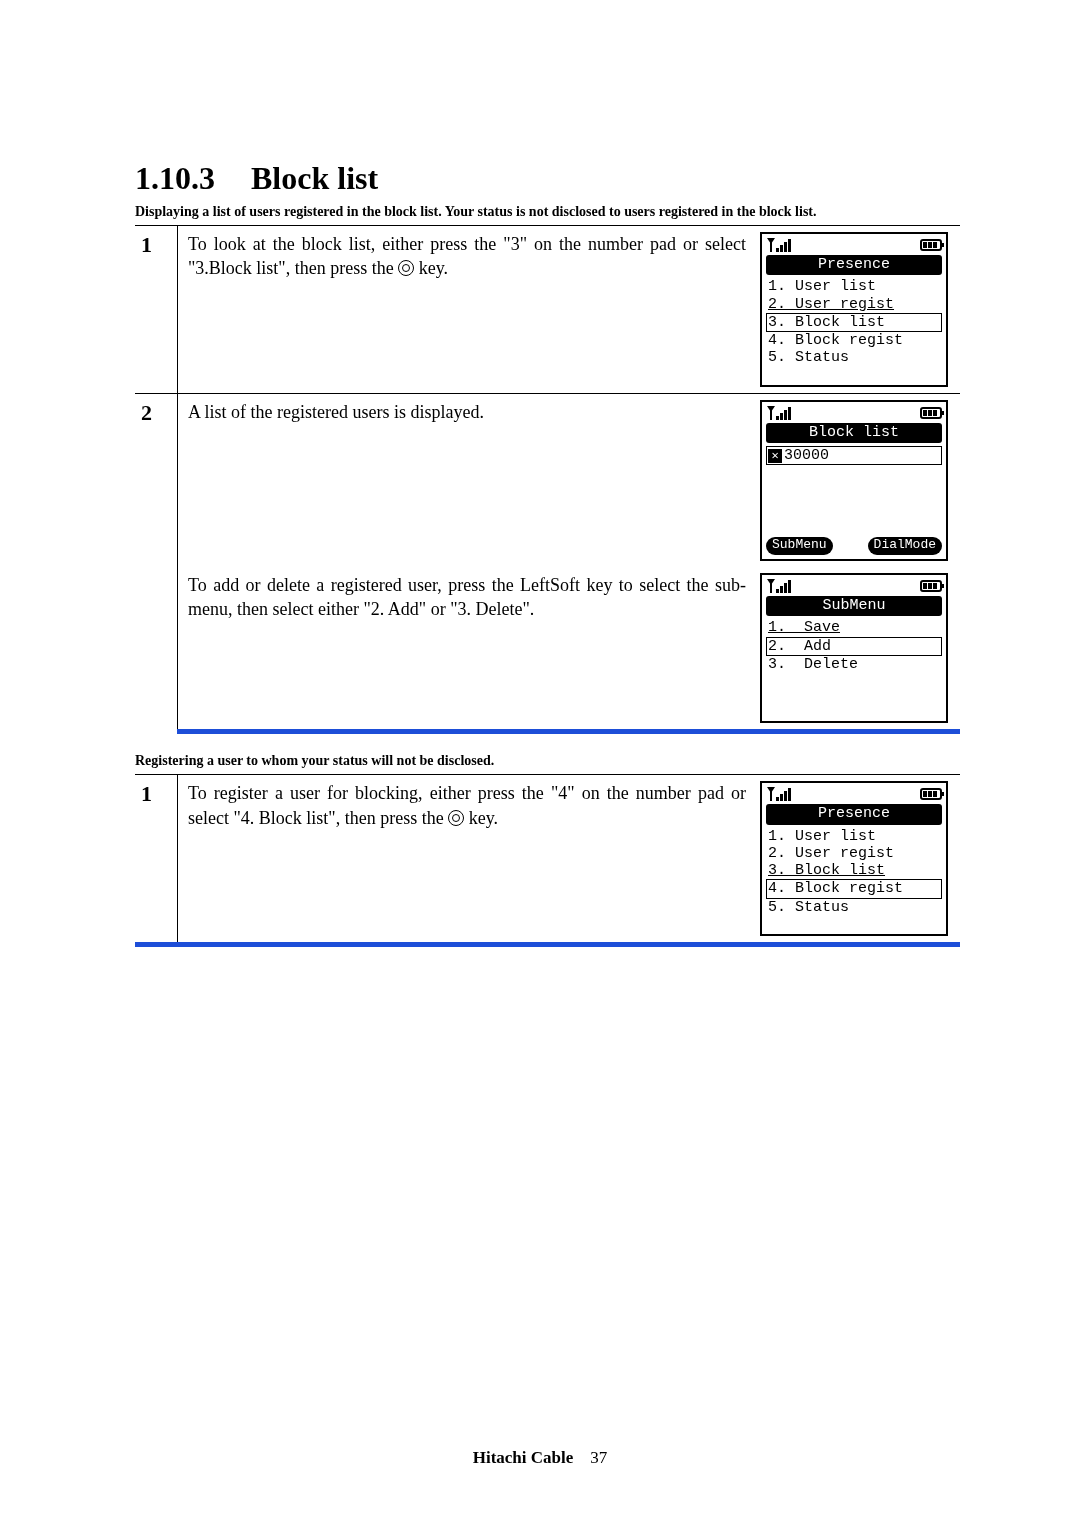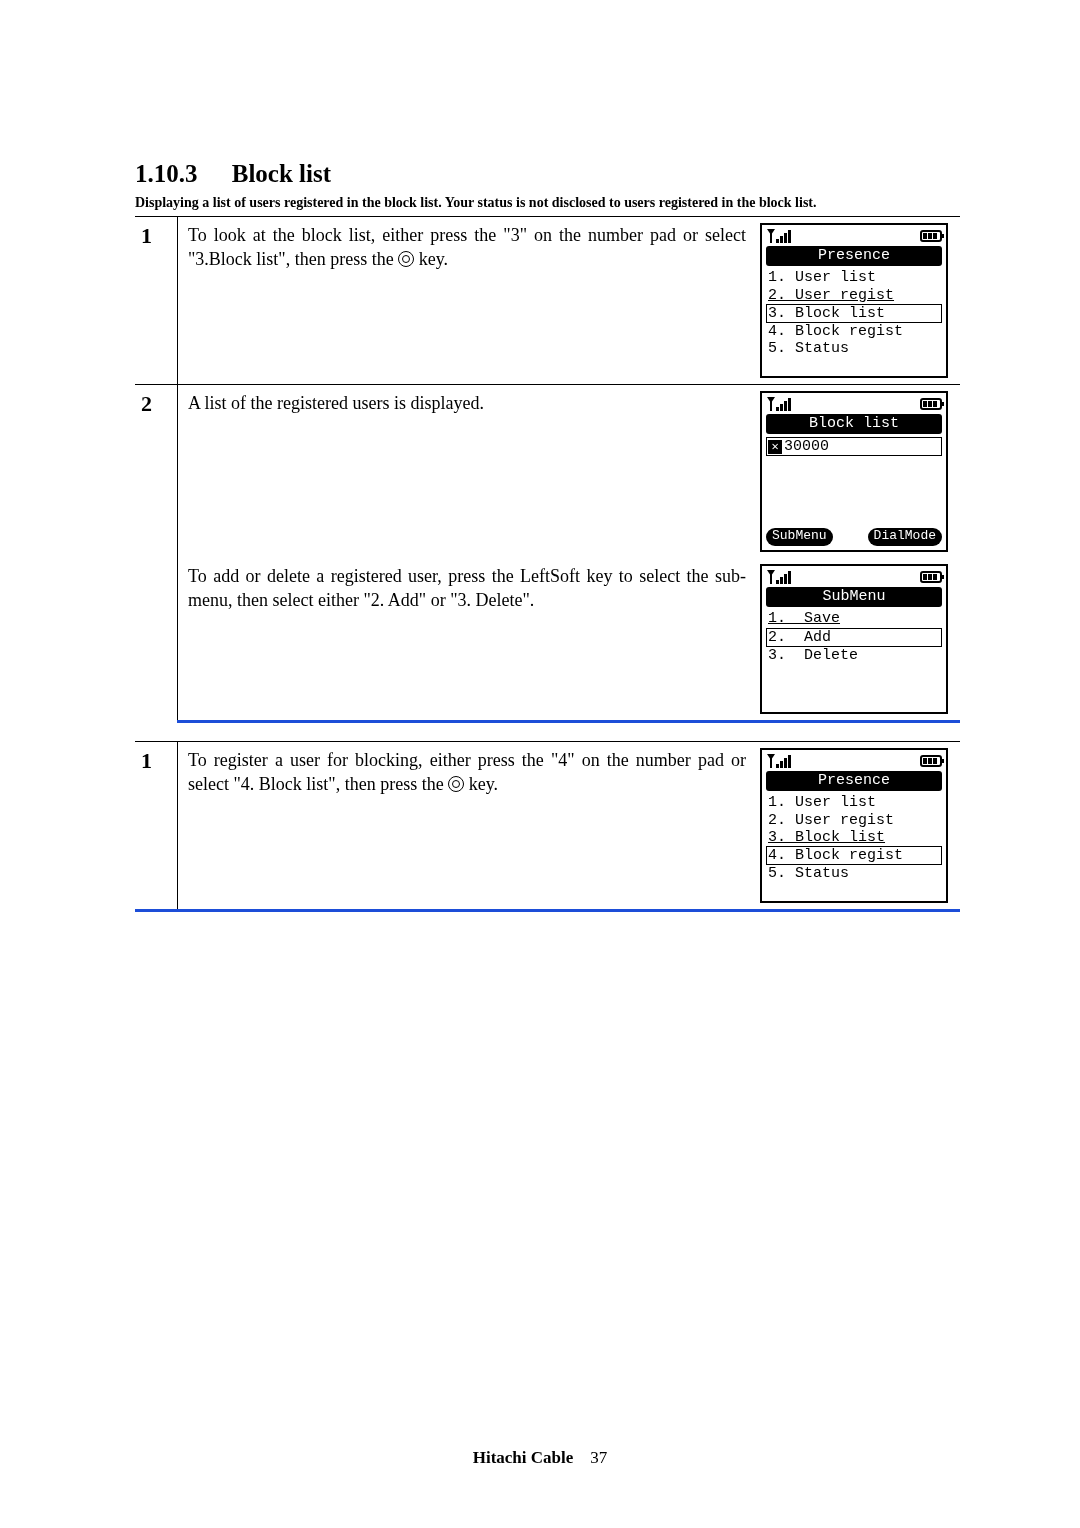--- a/index.html
+++ b/index.html
@@ -12,21 +12,21 @@
     height: 1528px;
     box-sizing: border-box;
     position: relative;
   }
   .page {
     padding: 160px 120px 60px 135px;
     box-sizing: border-box;
   }
   .sec-heading {
     font-weight: bold;
-    font-size: 25px;
+    font-size: 32px;
     margin-bottom: 6px;
   }
   .sec-heading .num { display: inline-block; margin-right: 28px; }
   .intro {
     font-size: 14px;
     line-height: 1.3;
     margin-bottom: 4px;
     font-weight: bold;
   }
   table.steps {
@@ -53,21 +53,21 @@
     padding-left: 10px;
     padding-right: 10px;
     line-height: 1.35;
     text-align: justify;
   }
   table.steps > tbody > tr > td.stepimg {
     width: 200px;
     padding: 6px 0 6px 4px;
   }
   table.steps > tbody.lastgroup > tr:last-child > td {
-    border-bottom: 3px solid #1d4ed8;
+    border-bottom: 5px solid #1d4ed8;
   }
   .keycircle {
     display: inline-block;
     width: 14px; height: 14px;
     border: 1px solid #000;
     border-radius: 50%;
     vertical-align: -2px;
     position: relative;
     font-size: 0;
   }
@@ -280,20 +280,21 @@
           <div class="lcd-line">3.  Delete</div>
           <div style="height:44px"></div>
         </div>
       </td>
     </tr>
     </tbody>
   </table>
 
   <div class="spacer" style="height:18px"></div>
 
+  <div class="intro">Registering a user to whom your status will not be disclosed.</div>
 
   <table class="steps">
     <tbody class="lastgroup">
     <tr class="toprow">
       <td class="stepnum">1</td>
       <td class="steptext">
         <span>To register a user for blocking, either press the "4" on the number pad or select "4. Block list", then press the </span>
         <span class="keycircle"></span>
         <span> key.</span>
       </td>

